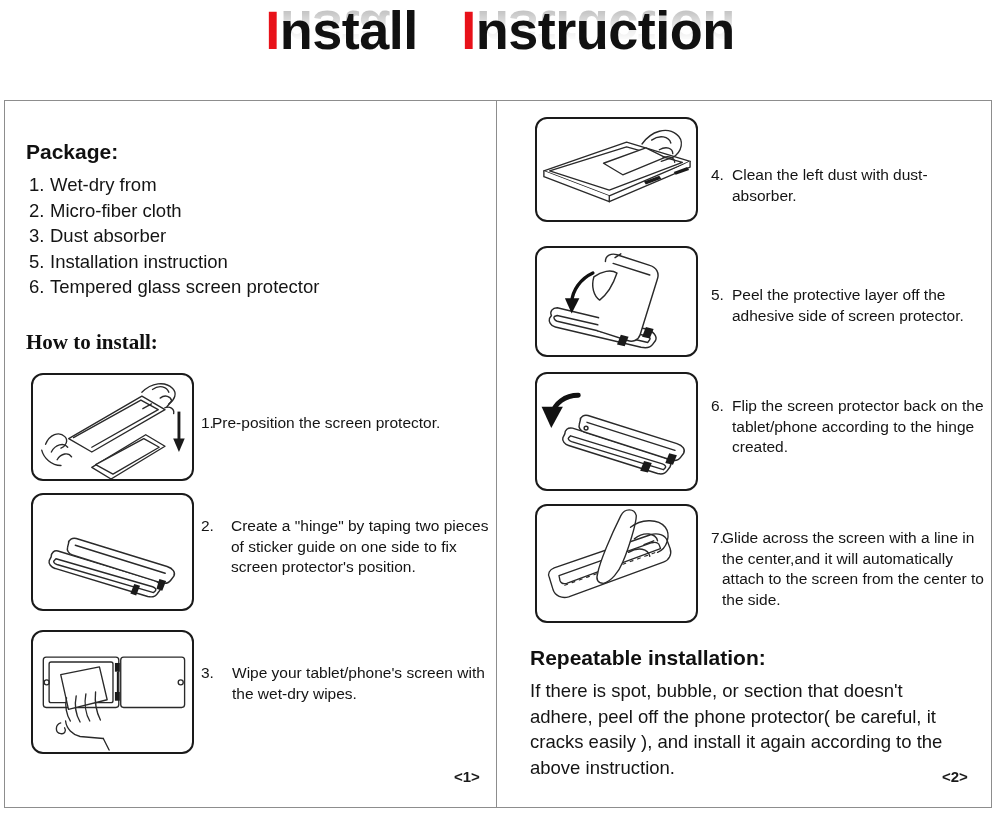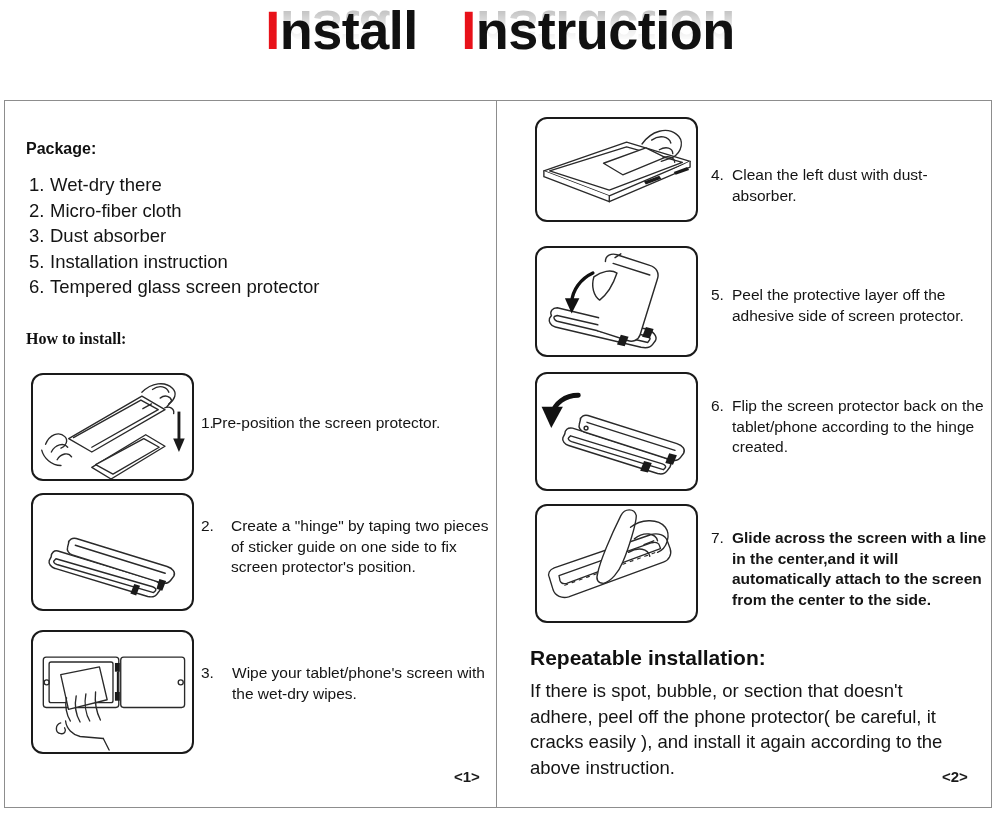--- a/index.html
+++ b/index.html
@@ -84,21 +84,21 @@
     position: absolute;
     top: 100px;
     height: 708px;
     box-sizing: border-box;
   }
   .col-left  { left: 4px;   width: 492px; }
   .col-right { left: 497px; width: 495px; }
 
   
   .heading {
-    font-size: 16px;
+    font-size: 21px;
     font-weight: bold;
     color: #101010;
   }
   .pkg-heading { position: absolute; left: 22px; top: 40px; }
   .install-heading { position: absolute; left: 22px; top: 230px; font-family: Liberation Serif, serif; }
 
   .pkg-list {
     position: absolute;
     left: 25px;
     top: 72px;
@@ -169,21 +169,21 @@
   #step5 .sbody { margin-left: 21px; }
 
   #step6 { left: 38px; top: 272px; width: 450px; height: 124px; }
   #step6 .fig { width: 163px; height: 119px; }
   #step6 .step-text { left: 176px; top: 24px; width: 278px; }
   #step6 .sbody { margin-left: 21px; }
 
   #step7 { left: 38px; top: 404px; width: 450px; height: 124px; }
   #step7 .fig { width: 163px; height: 119px; }
   #step7 .step-text { left: 176px; top: 24px; width: 280px; }
-  #step7 .sbody { margin-left: 21px; font-weight: bold; }
+  #step7 .sbody { margin-left: 11px; }
 
   
   .repeat-block {
     position: absolute;
     left: 33px;
     top: 546px;
     width: 440px;
   }
   .repeat-heading {
     font-size: 21px;
@@ -224,21 +224,21 @@
 </div>
 
 <div class="sheet"></div>
 <div class="divider"></div>
 
 <div class="col col-left">
 
   <div class="heading pkg-heading">Package:</div>
 
   <ul class="pkg-list">
-    <li><span class="pkg-num">1.</span><span>Wet-dry there</span></li>
+    <li><span class="pkg-num">1.</span><span>Wet-dry from</span></li>
     <li><span class="pkg-num">2.</span><span>Micro-fiber cloth</span></li>
     <li><span class="pkg-num">3.</span><span>Dust absorber</span></li>
     <li><span class="pkg-num">5.</span><span>Installation instruction</span></li>
     <li><span class="pkg-num">6.</span><span>Tempered glass screen protector</span></li>
   </ul>
 
   <div class="heading install-heading">How to install:</div>
 
   <div class="step-row" id="step1">
     <div class="fig">

